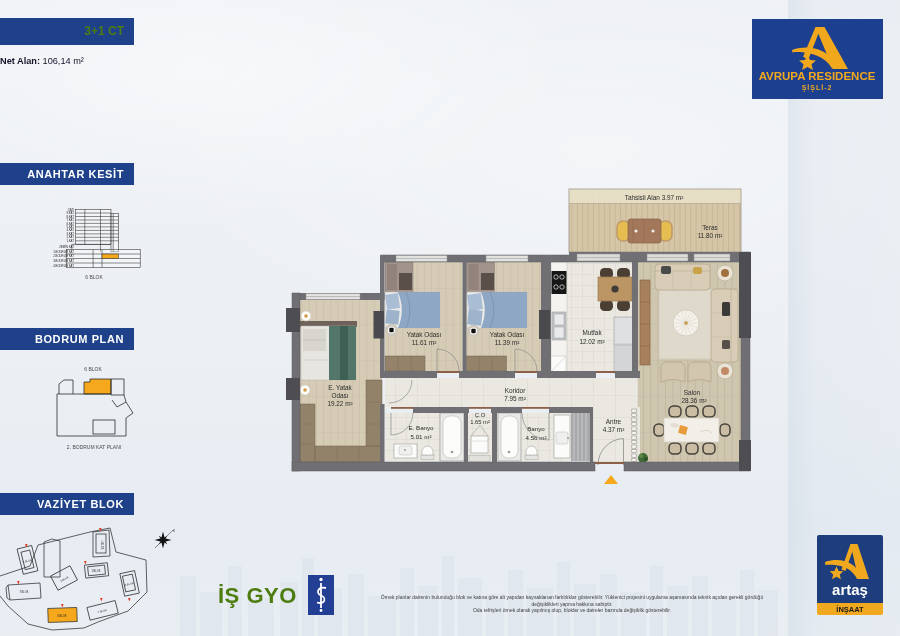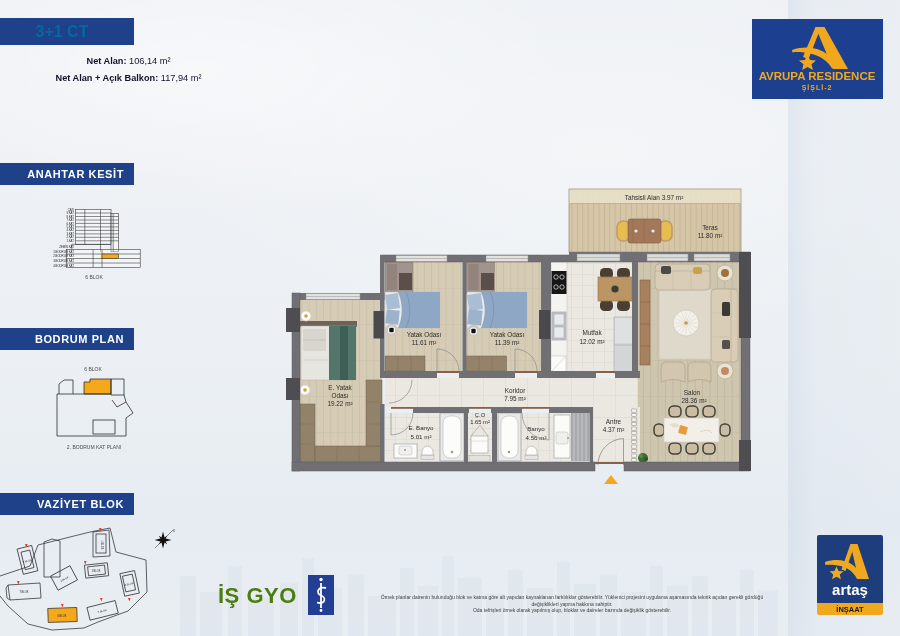--- a/index.html
+++ b/index.html
@@ -48,25 +48,24 @@
       <rect x="667" y="38" width="21" height="50"></rect>
     <rect x="692" y="28" width="16" height="60"></rect>
       <rect x="712" y="48" width="24" height="40"></rect>
     <rect x="740" y="22" width="14" height="66"></rect>
       <rect x="758" y="42" width="20" height="46"></rect>
   </g>
 </svg>
 
 <div class="abs" style="left:0;top:18px;width:134px;height:27px;background:#1e4189;"></div>
 
-<div class="abs" style="left:0;top:18px;width:124px;height:27px;color:#0369a1;font-weight:bold;font-size:16px;line-height:27px;text-align:center;">3+1 CT</div>
-
-<div class="abs" style="left:0;top:52.5px;width:189px;text-align:center;font-size:9.2px;color:#14142a;line-height:17.4px;margin-left:34px;">
+<div class="abs" style="left:0;top:18px;width:124px;height:27px;color:#4d7c0f;font-weight:bold;font-size:12px;line-height:27px;text-align:right;">3+1 CT</div>
+
+<div class="abs" style="left:0;top:52.5px;width:189px;text-align:left;font-size:9.2px;color:#14142a;line-height:17.4px;">
   <div><b>Net Alan:</b> 106,14 m²</div>
-  <div><b>Net Alan + Açık Balkon:</b> 117,94 m²</div>
 </div>
 
 <div class="hdr" style="top:163px;">ANAHTAR KESİT</div>
 
 <svg class="abs" style="left:30px;top:200px;" width="130" height="85" viewBox="30 200 130 85">
   <g stroke="#2e2e2e" stroke-width="0.55" fill="none">
 
     <rect x="75.6" y="209.5" width="35.4" height="34.8" fill="#fff" fill-opacity="0.35"></rect>
     <rect x="111" y="213.4" width="7.5" height="38.4" fill="#fff" fill-opacity="0.35"></rect>
     <line x1="84.8" y1="209.5" x2="84.8" y2="244.3"></line>

